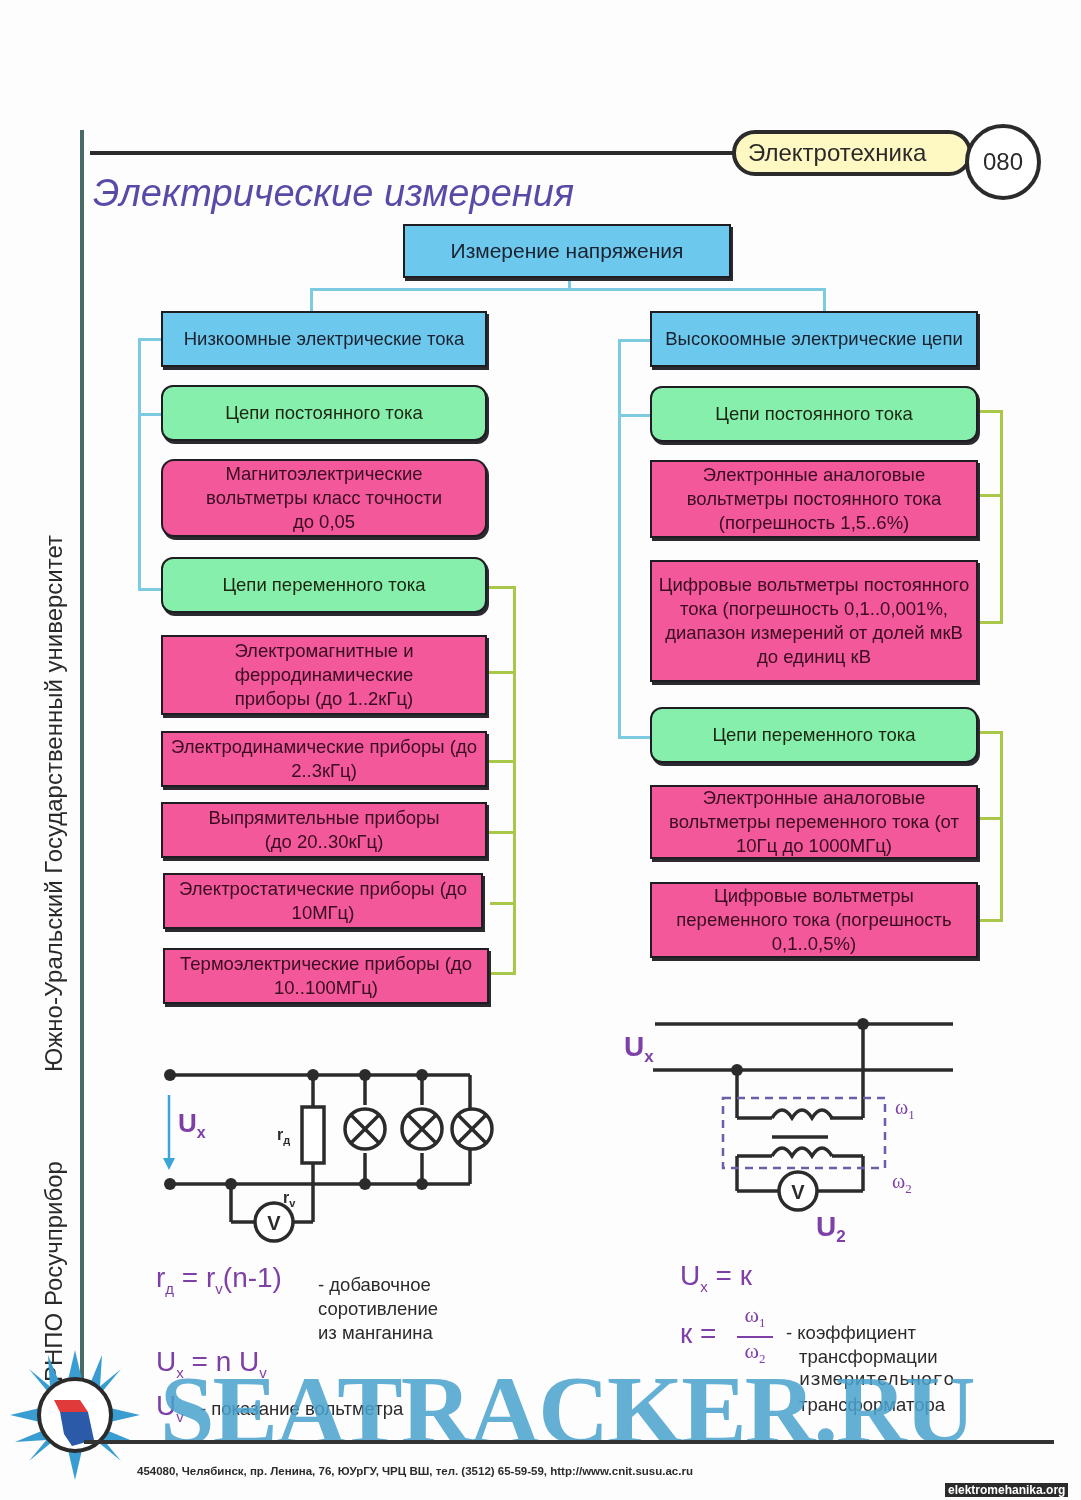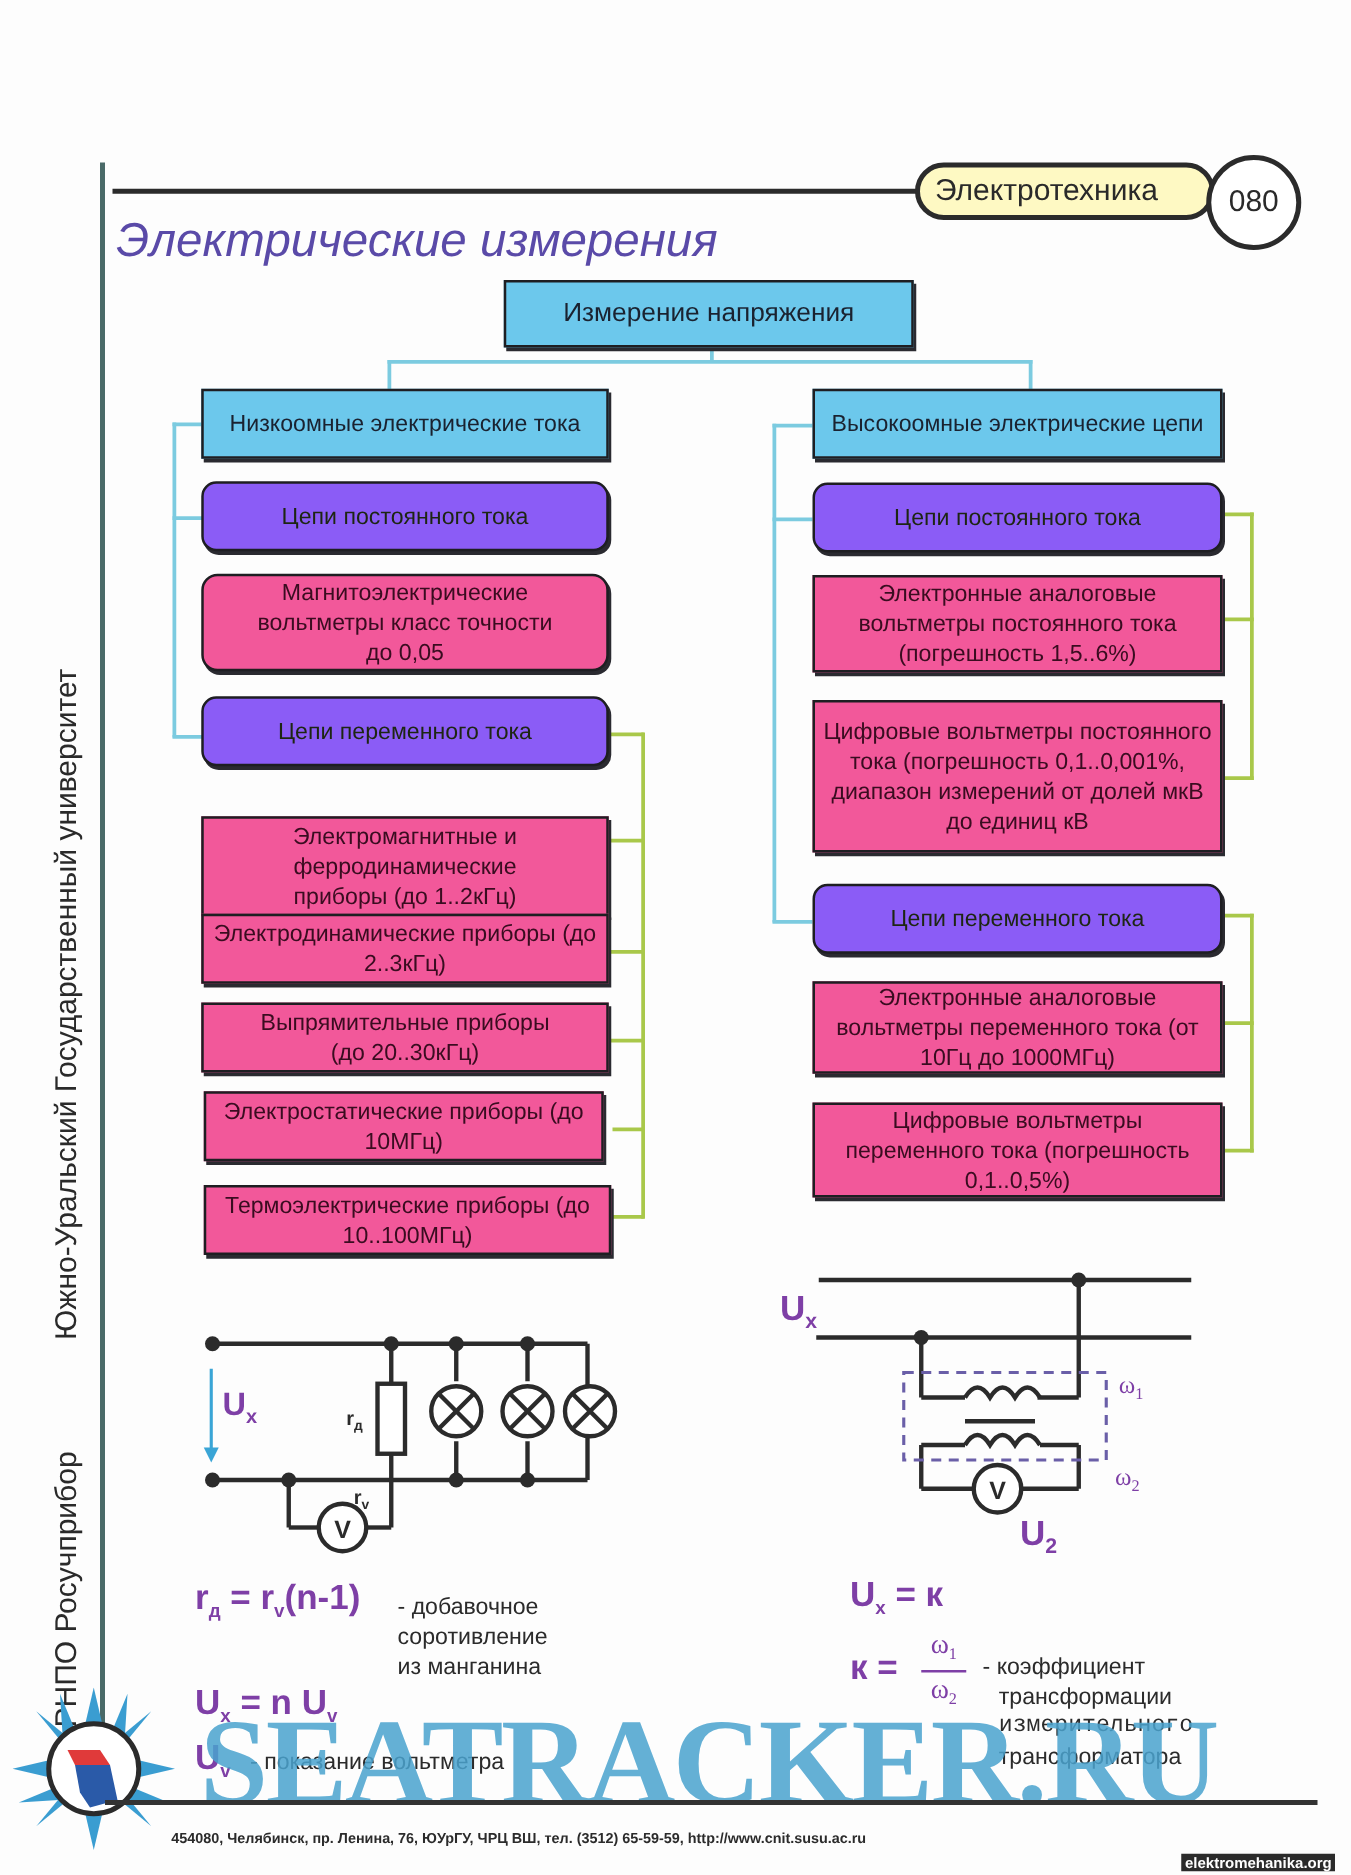--- a/index.html
+++ b/index.html
@@ -11,30 +11,30 @@
   .abs { position: absolute; }
   .box {
     position: absolute; box-sizing: border-box;
     border: 2px solid #1e1e22;
     box-shadow: 2px 3px 0 #2a2a30;
     display: flex; align-items: center; justify-content: center;
     text-align: center; color: #2a1a24;
     font-size: 18.5px; line-height: 24px; padding: 0 4px;
   }
   .blue { background: #6cc8ec; color: #1a2230; }
-  .green { background: #8b5cf6; color: #1d2612; border-radius: 12px; }
+  .green { background: #86efac; color: #1d2612; border-radius: 12px; }
   .pink { background: #f2589a; color: #3a0c20; }
   .title-box { font-size: 21px; }
   .line-blue { position: absolute; background: #7ccbe0; }
   .line-green { position: absolute; background: #a9c84a; }
   .vtext {
     position: absolute; transform: rotate(-90deg); transform-origin: left top;
     white-space: nowrap; font-size: 24px; color: #2a2a2a;
   }
-  .formula { position: absolute; color: #7e3fa6; font-weight: bold; }
+  .formula { position: absolute; color: #7e3fa6; font-weight: normal; }
   .note { position: absolute; color: #2b2b2b; font-size: 18.5px; line-height: 24px; }
   .footer-line { position: absolute; background: #333; }
 </style>
 </head>
 <body>
 
 <div class="abs" style="left:90px;top:151px;width:650px;height:4px;background:#2b2b2b;"></div>
 <div class="abs" style="left:732px;top:130px;width:240px;height:46px;border:4px solid #2b2b2b;border-radius:24px;background:#fef9c3;box-sizing:border-box;display:flex;align-items:center;padding-left:12px;">
   <span style="font-size:24px;color:#2a2a2a;">Электротехника</span>
 </div>
@@ -77,21 +77,21 @@
 <div class="line-green" style="left:978px;top:731px;width:25px;height:3px;"></div>
 <div class="line-green" style="left:978px;top:817px;width:25px;height:3px;"></div>
 <div class="line-green" style="left:978px;top:919px;width:25px;height:3px;"></div>
 
 <div class="box blue title-box" style="left:403px;top:224px;width:328px;height:54px;">Измерение напряжения</div>
 
 <div class="box blue" style="left:161px;top:311px;width:326px;height:56px;">Низкоомные электрические тока</div>
 <div class="box green" style="left:161px;top:385px;width:326px;height:56px;">Цепи постоянного тока</div>
 <div class="box pink" style="left:161px;top:459px;width:326px;height:78px;padding:0 30px;border-radius:13px;">Магнитоэлектрические вольтметры класс точности до 0,05</div>
 <div class="box green" style="left:161px;top:557px;width:326px;height:56px;">Цепи переменного тока</div>
-<div class="box pink" style="left:161px;top:653px;width:326px;height:80px;padding:0 48px;">Электромагнитные и ферродинамические приборы (до 1..2кГц)</div>
+<div class="box pink" style="left:161px;top:635px;width:326px;height:80px;padding:0 48px;">Электромагнитные и ферродинамические приборы (до 1..2кГц)</div>
 <div class="box pink" style="left:161px;top:731px;width:326px;height:56px;">Электродинамические приборы (до 2..3кГц)</div>
 <div class="box pink" style="left:161px;top:802px;width:326px;height:56px;padding:0 40px;">Выпрямительные приборы (до 20..30кГц)</div>
 <div class="box pink" style="left:163px;top:873px;width:320px;height:56px;padding:0 14px;">Электростатические приборы (до 10МГц)</div>
 <div class="box pink" style="left:163px;top:948px;width:326px;height:56px;padding:0 8px;">Термоэлектрические приборы (до 10..100МГц)</div>
 
 <div class="box blue" style="left:650px;top:311px;width:328px;height:56px;">Высокоомные электрические цепи</div>
 <div class="box green" style="left:650px;top:386px;width:328px;height:56px;">Цепи постоянного тока</div>
 <div class="box pink" style="left:650px;top:460px;width:328px;height:78px;">Электронные аналоговые вольтметры постоянного тока (погрешность 1,5..6%)</div>
 <div class="box pink" style="left:650px;top:560px;width:328px;height:122px;">Цифровые вольтметры постоянного тока (погрешность 0,1..0,001%, диапазон измерений от долей мкВ до единиц кВ</div>
 <div class="box green" style="left:650px;top:707px;width:328px;height:56px;">Цепи переменного тока</div>

